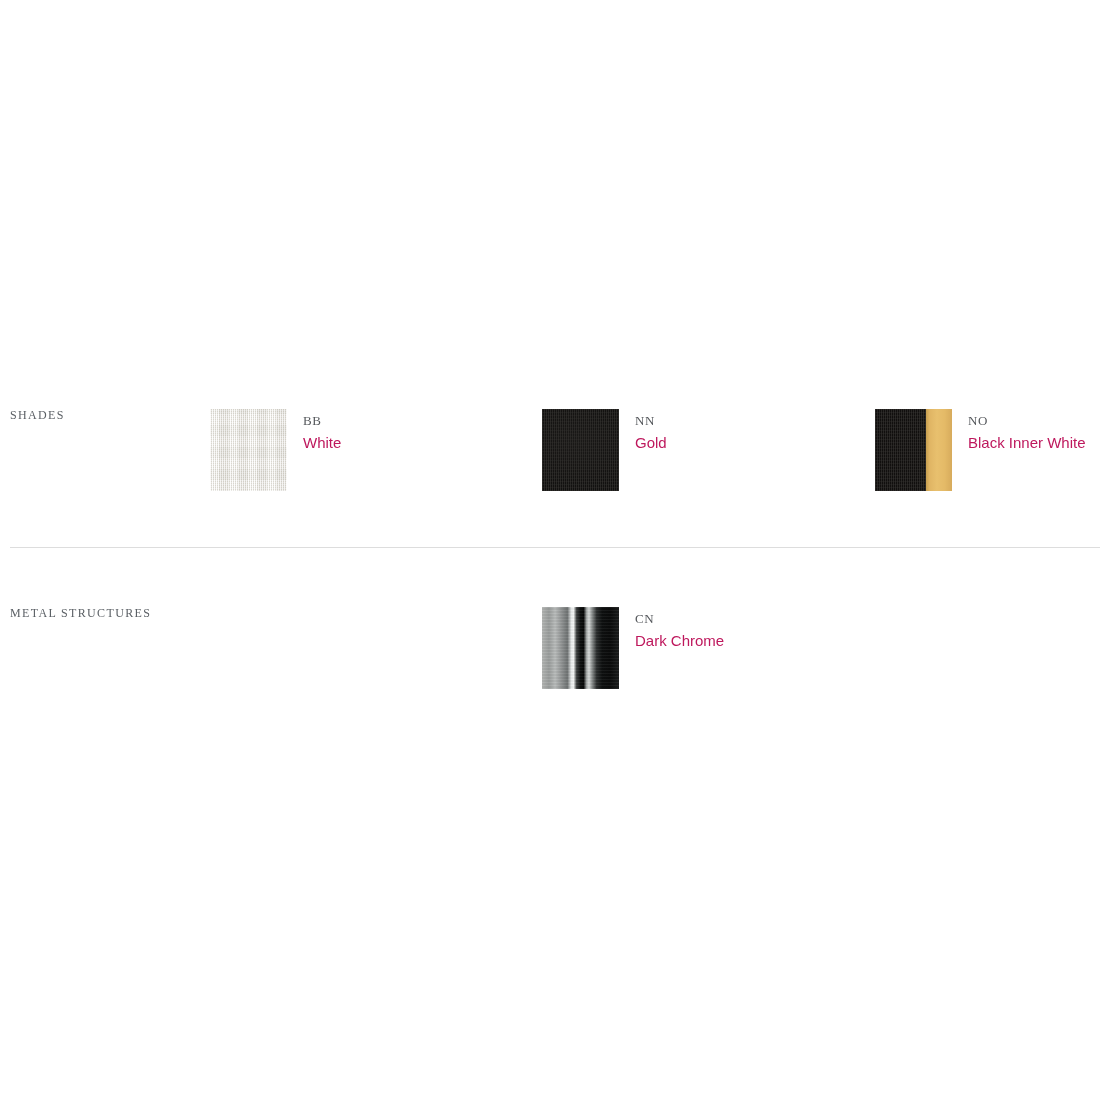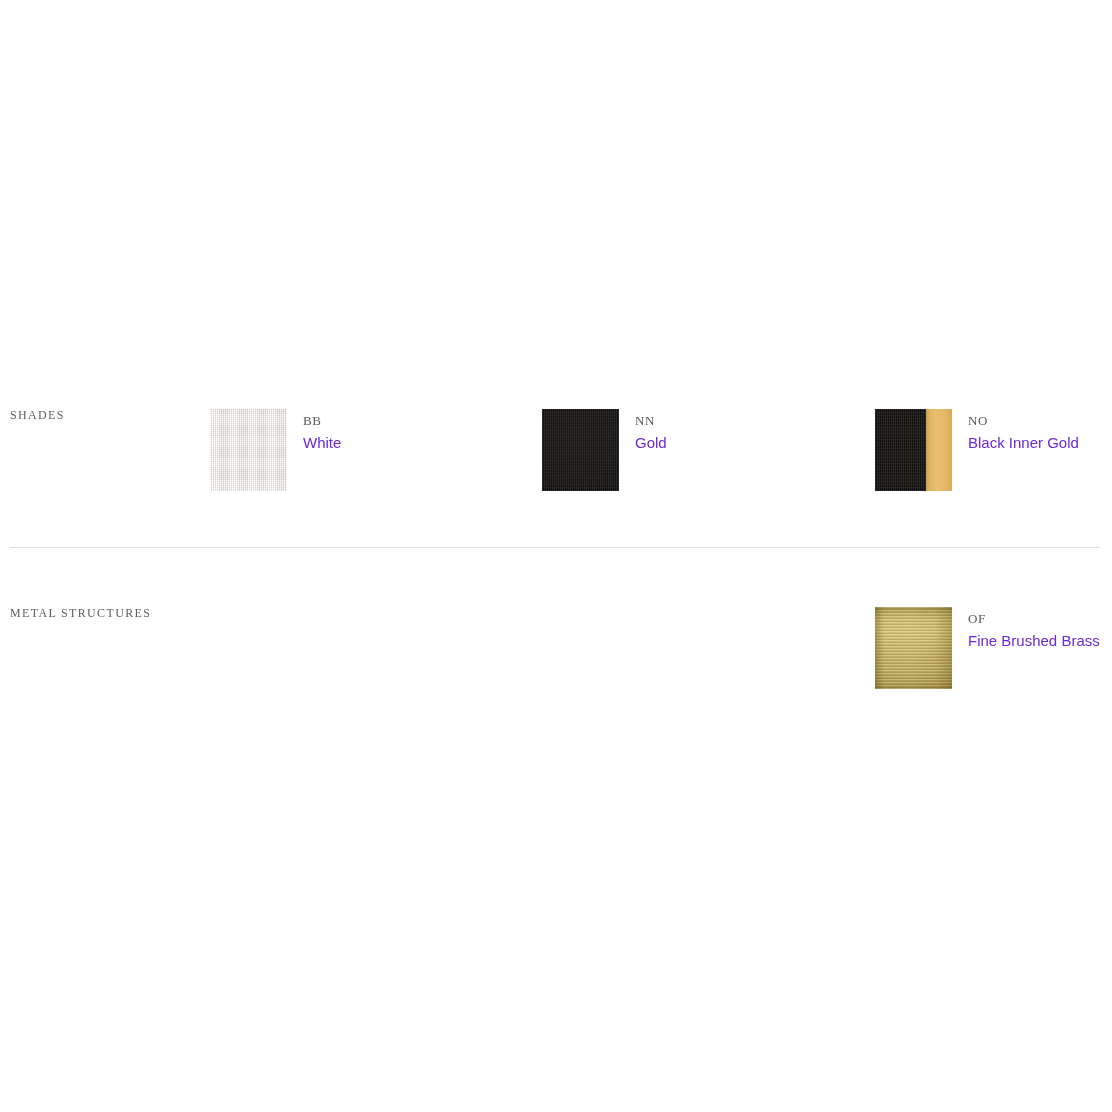--- a/index.html
+++ b/index.html
@@ -86,21 +86,21 @@
     font-family: "Liberation Serif", serif;
     font-size: 13px;
     letter-spacing: 0.7px;
     color: #55585c;
     line-height: 1.0;
     display: block;
   }
   .swatch-name {
     font-family: "Liberation Sans", sans-serif;
     font-size: 15px;
-    color: #6d28d9;
+    color: #be185d;
     line-height: 1.0;
     display: block;
     margin-top: 8px;
   }
 
   
   .divider {
     position: absolute;
     left: 10px;
     top: 547px;
@@ -304,41 +304,41 @@
         </div>
       </div>
 
       <div class="swatch-item col-2">
         <div class="swatch-chip wide mat-black-gold">
           <div class="bg-black"></div>
           <div class="bg-gold"></div>
         </div>
         <div class="swatch-text">
           <span class="swatch-code">NO</span>
-          <span class="swatch-name">Black Inner Gold</span>
+          <span class="swatch-name">Black Inner White</span>
         </div>
       </div>
 
     </div>
   </div>
 
   <div class="divider"></div>
 
   <div class="section section--metal">
 
     <div class="section-title">METAL STRUCTURES</div>
 
     <div class="swatch-row">
 
 
-
-      <div class="swatch-item col-2">
-        <div class="swatch-chip wide mat-brass"></div>
+      <div class="swatch-item col-1">
+        <div class="swatch-chip mat-dark-chrome"></div>
         <div class="swatch-text">
-          <span class="swatch-code">OF</span>
-          <span class="swatch-name">Fine Brushed Brass</span>
+          <span class="swatch-code">CN</span>
+          <span class="swatch-name">Dark Chrome</span>
         </div>
       </div>
+
 
     </div>
   </div>
 
 </div>
 
 </body></html>

